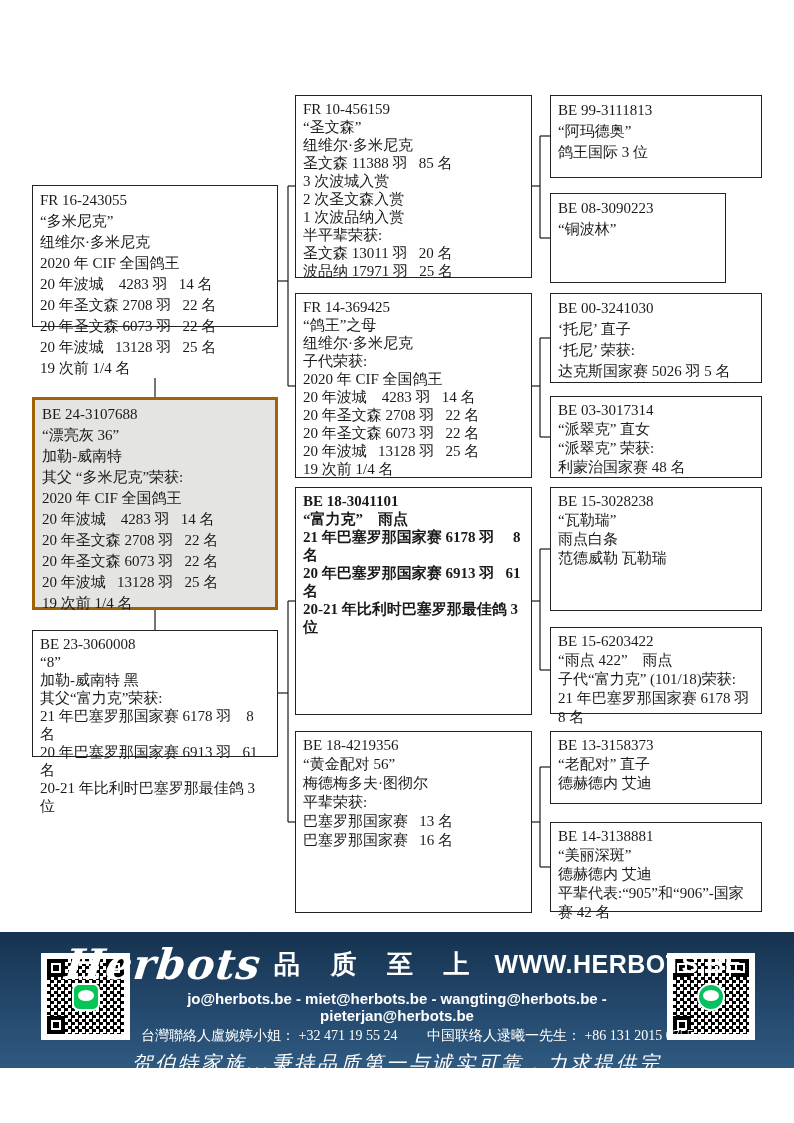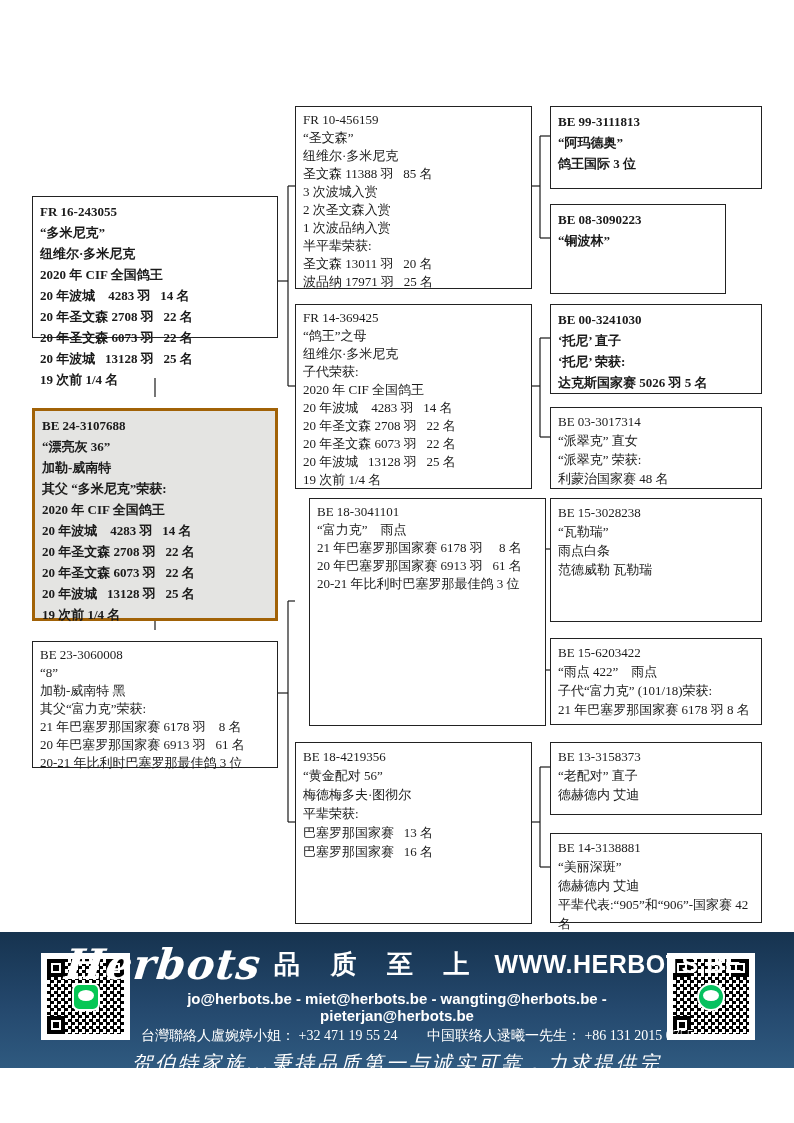--- a/index.html
+++ b/index.html
@@ -1,22 +1,22 @@
 <!DOCTYPE html>
 <html><head>
 <meta charset="utf-8">
 <style>
   html,body{margin:0;padding:0;background:#888;}
   .page{position:relative;width:794px;height:1123px;background:#ffffff;margin:0 auto;overflow:hidden;
         font-family:"Liberation Serif","DejaVu Serif",serif;color:#1a1a1a;}
   .connectors{position:absolute;left:0;top:0;width:794px;height:1123px;pointer-events:none;}
   .pbox{position:absolute;box-sizing:border-box;border:1px solid #222;background:#fff;
-        padding:4px 7px;font-size:13px;line-height:19px;margin-top:11px;}
+        padding:4px 7px;font-size:15px;line-height:19px;}
   .pbox .ln{white-space:pre-wrap;}
-  .lh21{line-height:21px;font-weight:bold;}
+  .lh21{line-height:21px;}
   .lh18{line-height:18px;}
   .subject{background:#e4e4e2;border:3px solid #a16207;}
   
   .footer{position:absolute;left:0;top:932px;width:794px;height:136px;
           background:linear-gradient(180deg,#16334f 0%,#24486d 55%,#2f5a80 100%);color:#fff;}
   .qr{position:absolute;width:89px;height:87px;background:#fff;}
   .qr-pat{position:absolute;inset:6px;background:conic-gradient(#000 25%,#fff 0 50%,#000 0 75%,#fff 0) 0 0/7px 7px;}
   .finder{position:absolute;width:18px;height:18px;border:4px solid #000;background:#fff;box-sizing:border-box;}
   .finder::after{content:"";position:absolute;inset:2px;background:#000;}
   .f-tl{left:6px;top:6px;} .f-tr{right:6px;top:6px;} .f-bl{left:6px;bottom:6px;}
@@ -122,21 +122,21 @@
       <div class="ln">纽维尔·多米尼克</div>
       <div class="ln">子代荣获:</div>
       <div class="ln">2020 年 CIF 全国鸽王</div>
       <div class="ln">20 年波城    4283 羽   14 名</div>
       <div class="ln">20 年圣文森 2708 羽   22 名</div>
       <div class="ln">20 年圣文森 6073 羽   22 名</div>
       <div class="ln">20 年波城   13128 羽   25 名</div>
       <div class="ln">19 次前 1/4 名</div>
     </div>
 
-  <div class="pbox lh18" style="left:309px;top:487px;width:237px;height:228px;">
+  <div class="pbox lh18" style="left:295px;top:487px;width:237px;height:228px;font-weight:bold;">
       <div class="ln">BE 18-3041101</div>
       <div class="ln">“富力克”    雨点</div>
       <div class="ln">21 年巴塞罗那国家赛 6178 羽     8 名</div>
       <div class="ln">20 年巴塞罗那国家赛 6913 羽   61 名</div>
       <div class="ln">20-21 年比利时巴塞罗那最佳鸽 3 位</div>
     </div>
 
   <div class="pbox" style="left:295px;top:731px;width:237px;height:182px;">
       <div class="ln">BE 18-4219356</div>
       <div class="ln">“黄金配对 56”</div>

